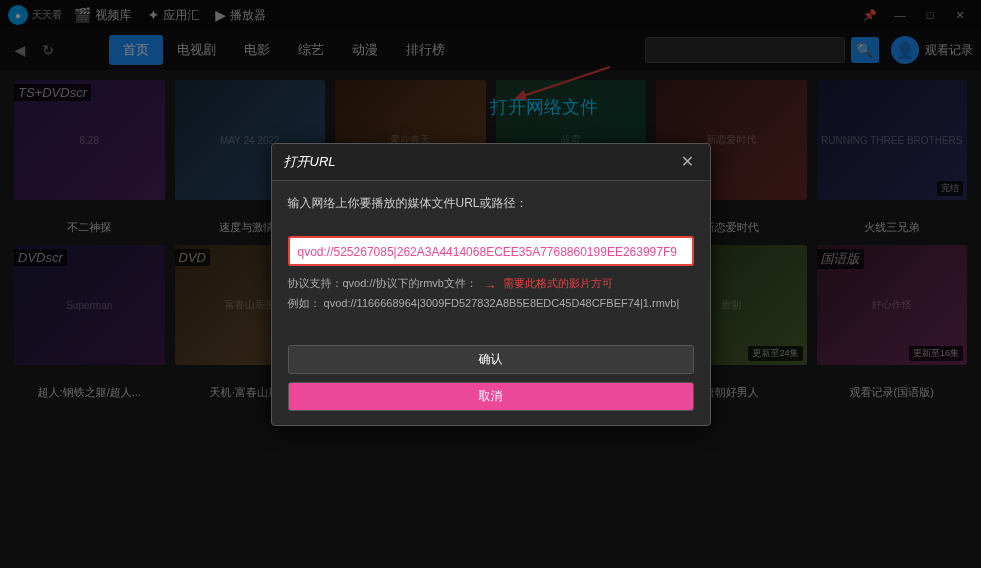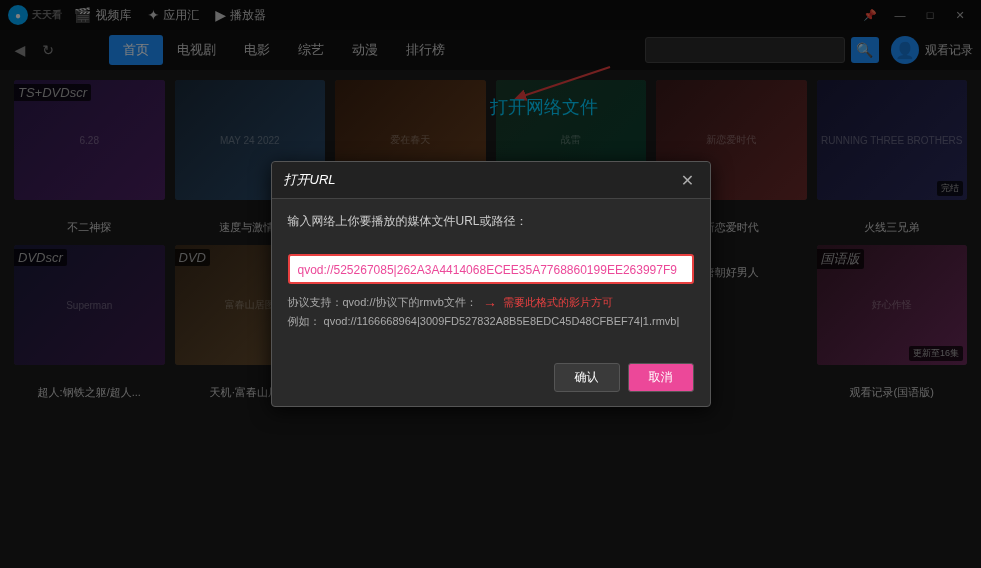--- a/index.html
+++ b/index.html
@@ -353,23 +353,24 @@
     .modal-note-highlight {
       color: #e84040;
     }
     .modal-example {
       font-size: 11px;
       color: #aaa;
       margin-bottom: 12px;
     }
     .modal-footer {
       display: flex;
-      justify-content: flex-end;
+      justify-content: flex-start;
       gap: 8px;
       padding: 8px 16px 14px;
+      flex-direction: column;
     }
     .modal-btn {
       padding: 5px 20px;
       border-radius: 3px;
       font-size: 12px;
       cursor: pointer;
       border: 1px solid #555;
     }
     .modal-btn-confirm {
       background: #3a3a3a;
@@ -557,20 +558,26 @@
     <div class="movie-card card-11">
       <div class="movie-thumb">
         <div class="movie-thumb-inner">
           <div class="fake-img-text">末日Z战</div>
           <div class="movie-badge">TC</div>
         </div>
       </div>
       <div class="movie-title">僵尸世界大战</div>
     </div>
     <div class="movie-card card-12">
+      <div class="movie-thumb">
+        <div class="movie-thumb-inner">
+          <div class="fake-img-text">唐朝</div>
+          <div class="movie-status">更新至24集</div>
+        </div>
+      </div>
       <div class="movie-title">唐朝好男人</div>
     </div>
     <div class="movie-card card-13">
       <div class="movie-thumb">
         <div class="movie-thumb-inner">
           <div class="fake-img-text">好心作怪</div>
           <div class="movie-badge">国语版</div>
           <div class="movie-status">更新至16集</div>
         </div>
       </div>

